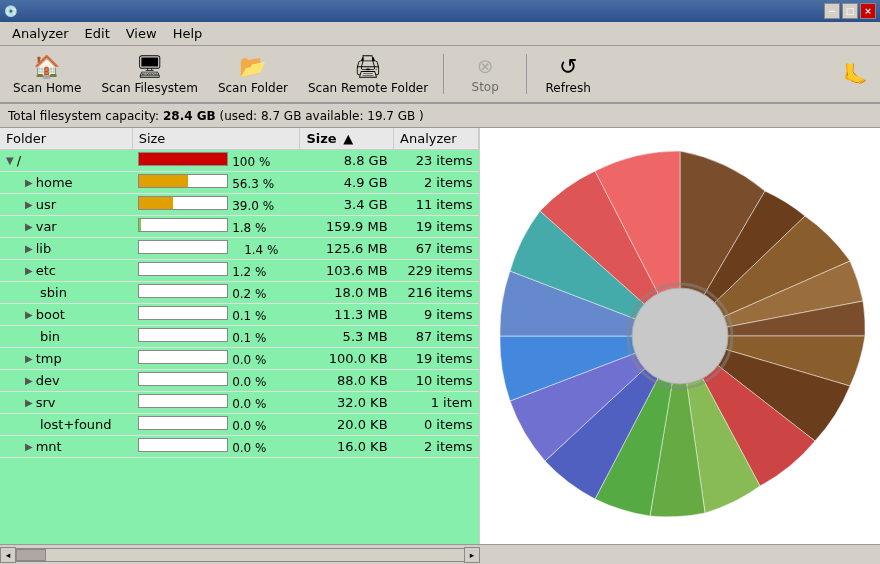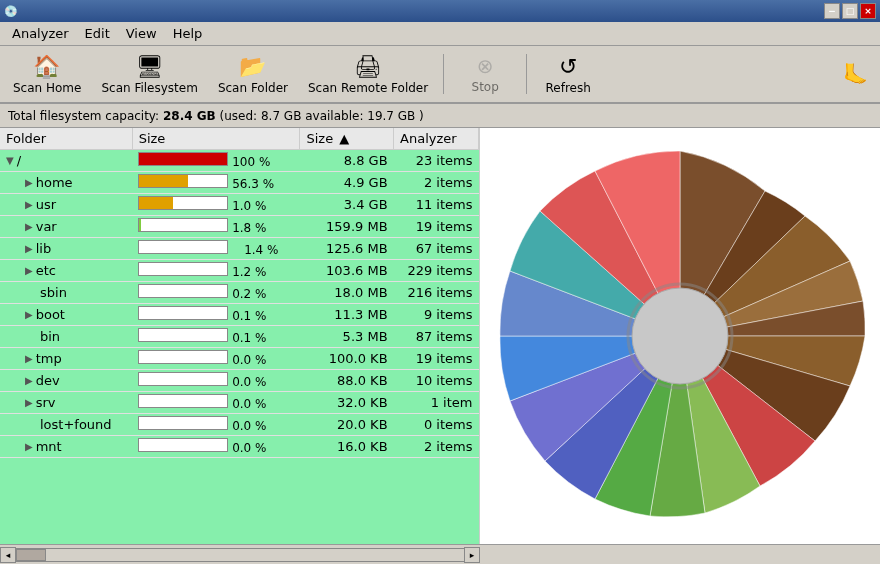--- a/index.html
+++ b/index.html
@@ -111,21 +111,21 @@
     thead th {
       background: #e8e8e8;
       border-bottom: 1px solid #ccc;
       border-right: 1px solid #ccc;
       padding: 3px 6px;
       text-align: left;
       font-weight: normal;
       position: sticky;
       top: 0;
     }
-    thead th.sorted { font-weight: normal; }
+    thead th.sorted { font-weight: bold; }
     thead th .sort-arrow { margin-left: 2px; }
     tbody tr { border-bottom: 1px solid #e0e0e0; }
     td { padding: 2px 6px; vertical-align: middle; }
 
     .folder-name { display: flex; align-items: center; gap: 3px; }
     .arrow { font-size: 10px; color: #555; cursor: pointer; }
 
     
     .usage-bar-container {
       width: 90px;
@@ -263,21 +263,21 @@
             <td class="contents-col">2 items</td>
           </tr>
           <tr>
             <td>
               <div class="folder-name">
                 <span style="display: inline-block; width: 16px;"></span>
                 <span class="arrow">▶</span>
                 <span>usr</span>
               </div>
             </td>
-            <td style="white-space: nowrap;"><div class="usage-bar-container"><div class="usage-bar" style="width: 39%; background-color: rgb(224, 160, 0);"></div></div><span class="usage-pct" style="margin-left: 4px;">1.0 %</span></td>
+            <td style="white-space: nowrap;"><div class="usage-bar-container"><div class="usage-bar" style="width: 39%; background-color: rgb(224, 160, 0);"></div></div><span class="usage-pct" style="margin-left: 4px;">39.0 %</span></td>
             <td class="size-col">3.4 GB</td>
             <td class="contents-col">11 items</td>
           </tr>
           <tr>
             <td>
               <div class="folder-name">
                 <span style="display: inline-block; width: 16px;"></span>
                 <span class="arrow">▶</span>
                 <span>var</span>
               </div>

